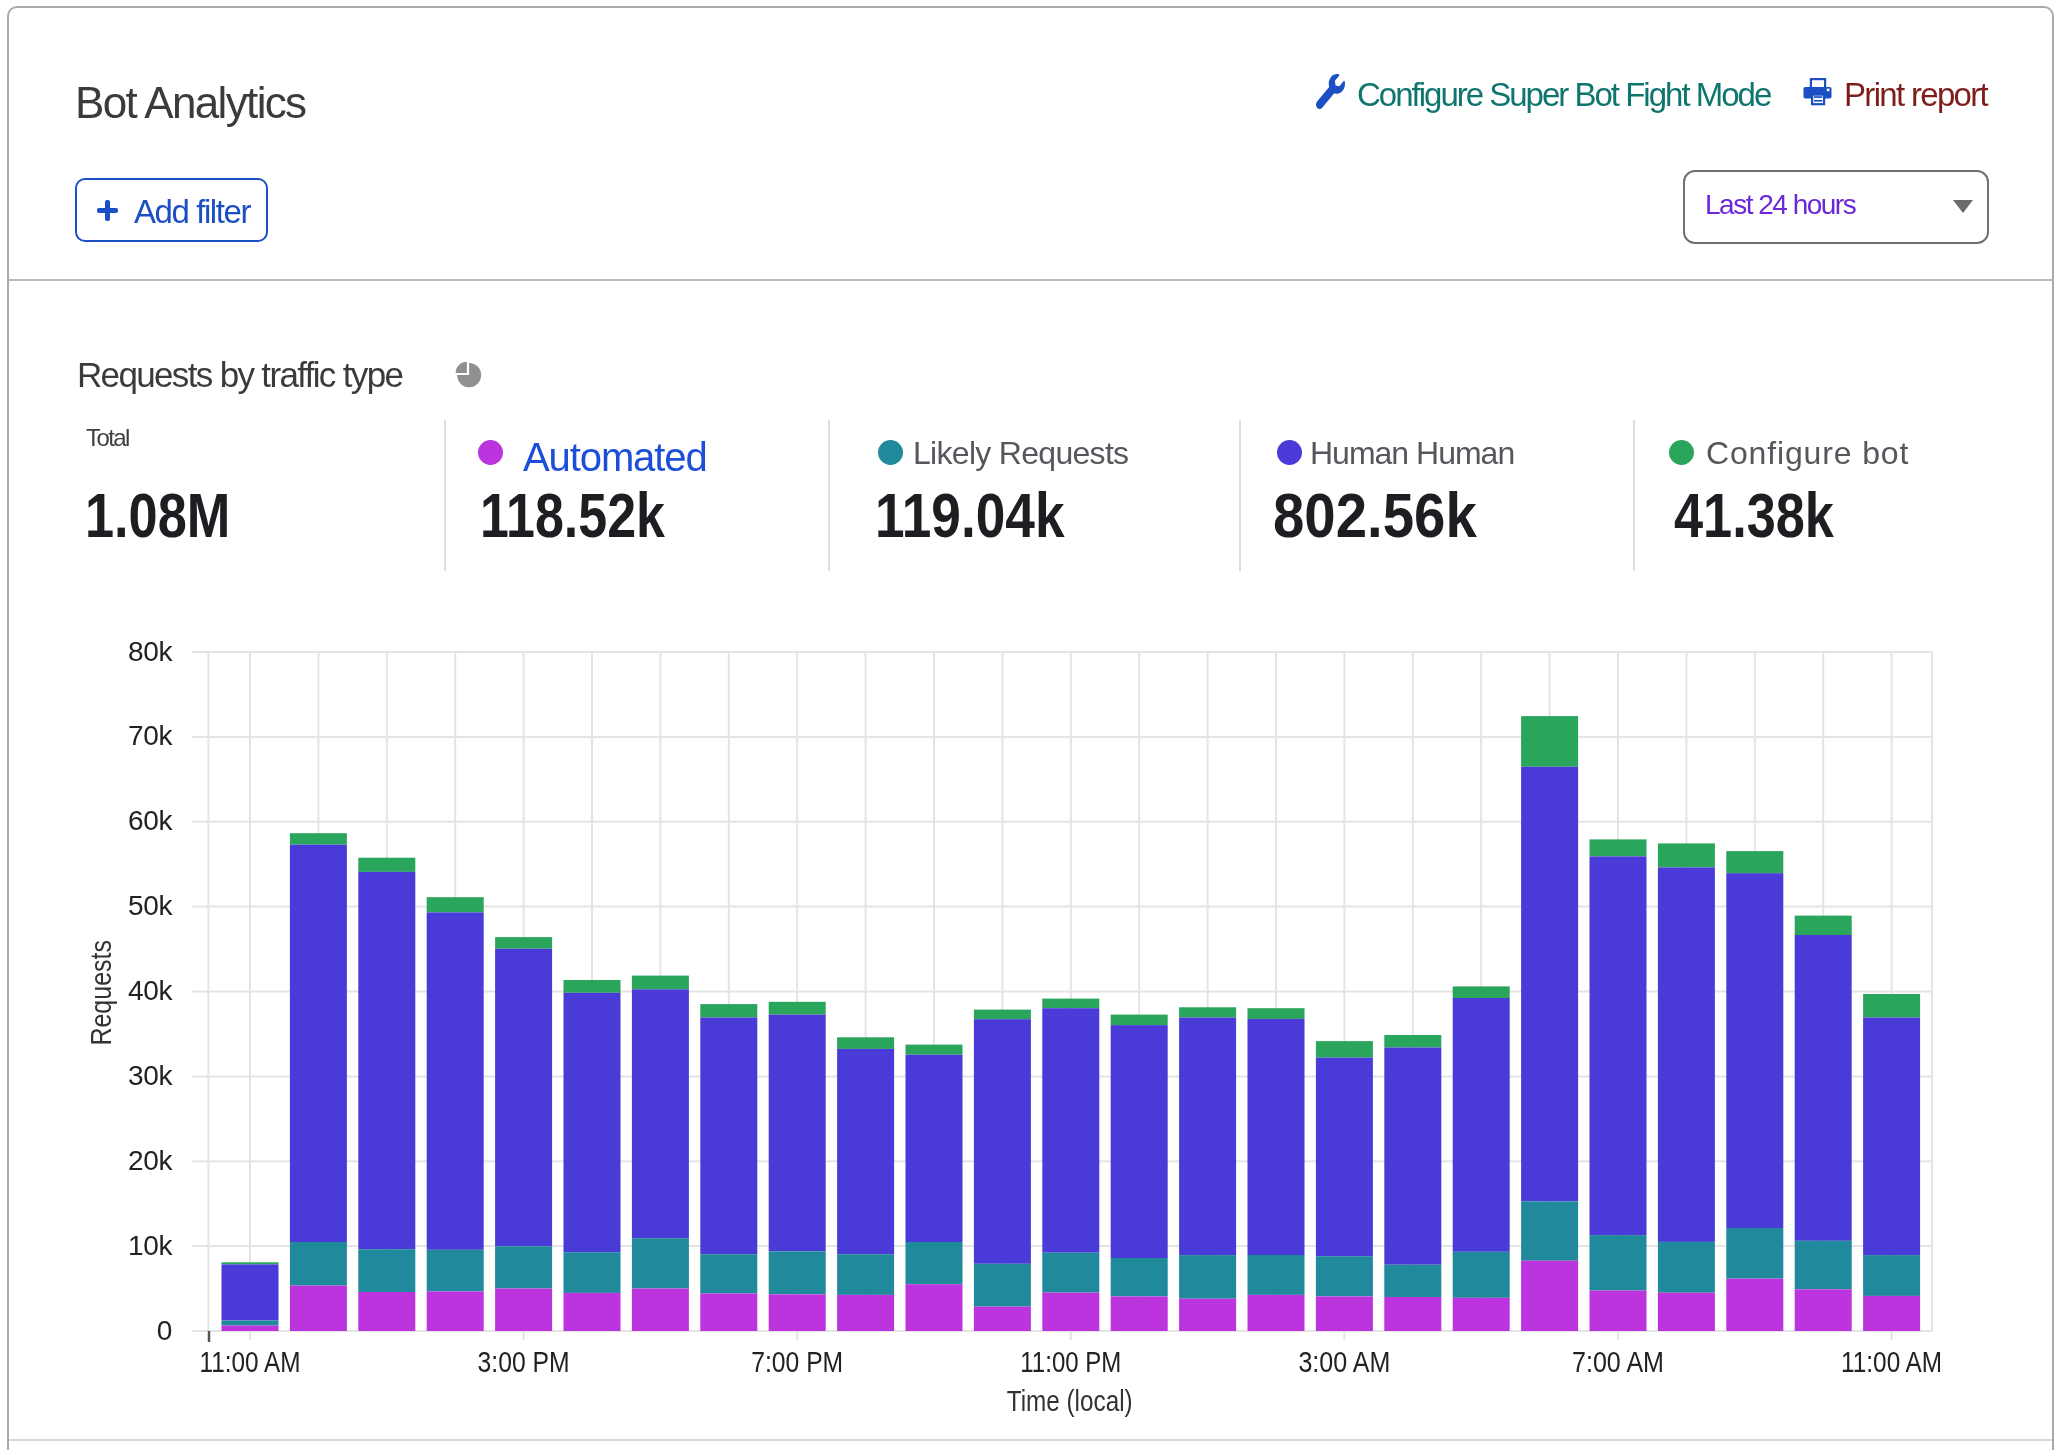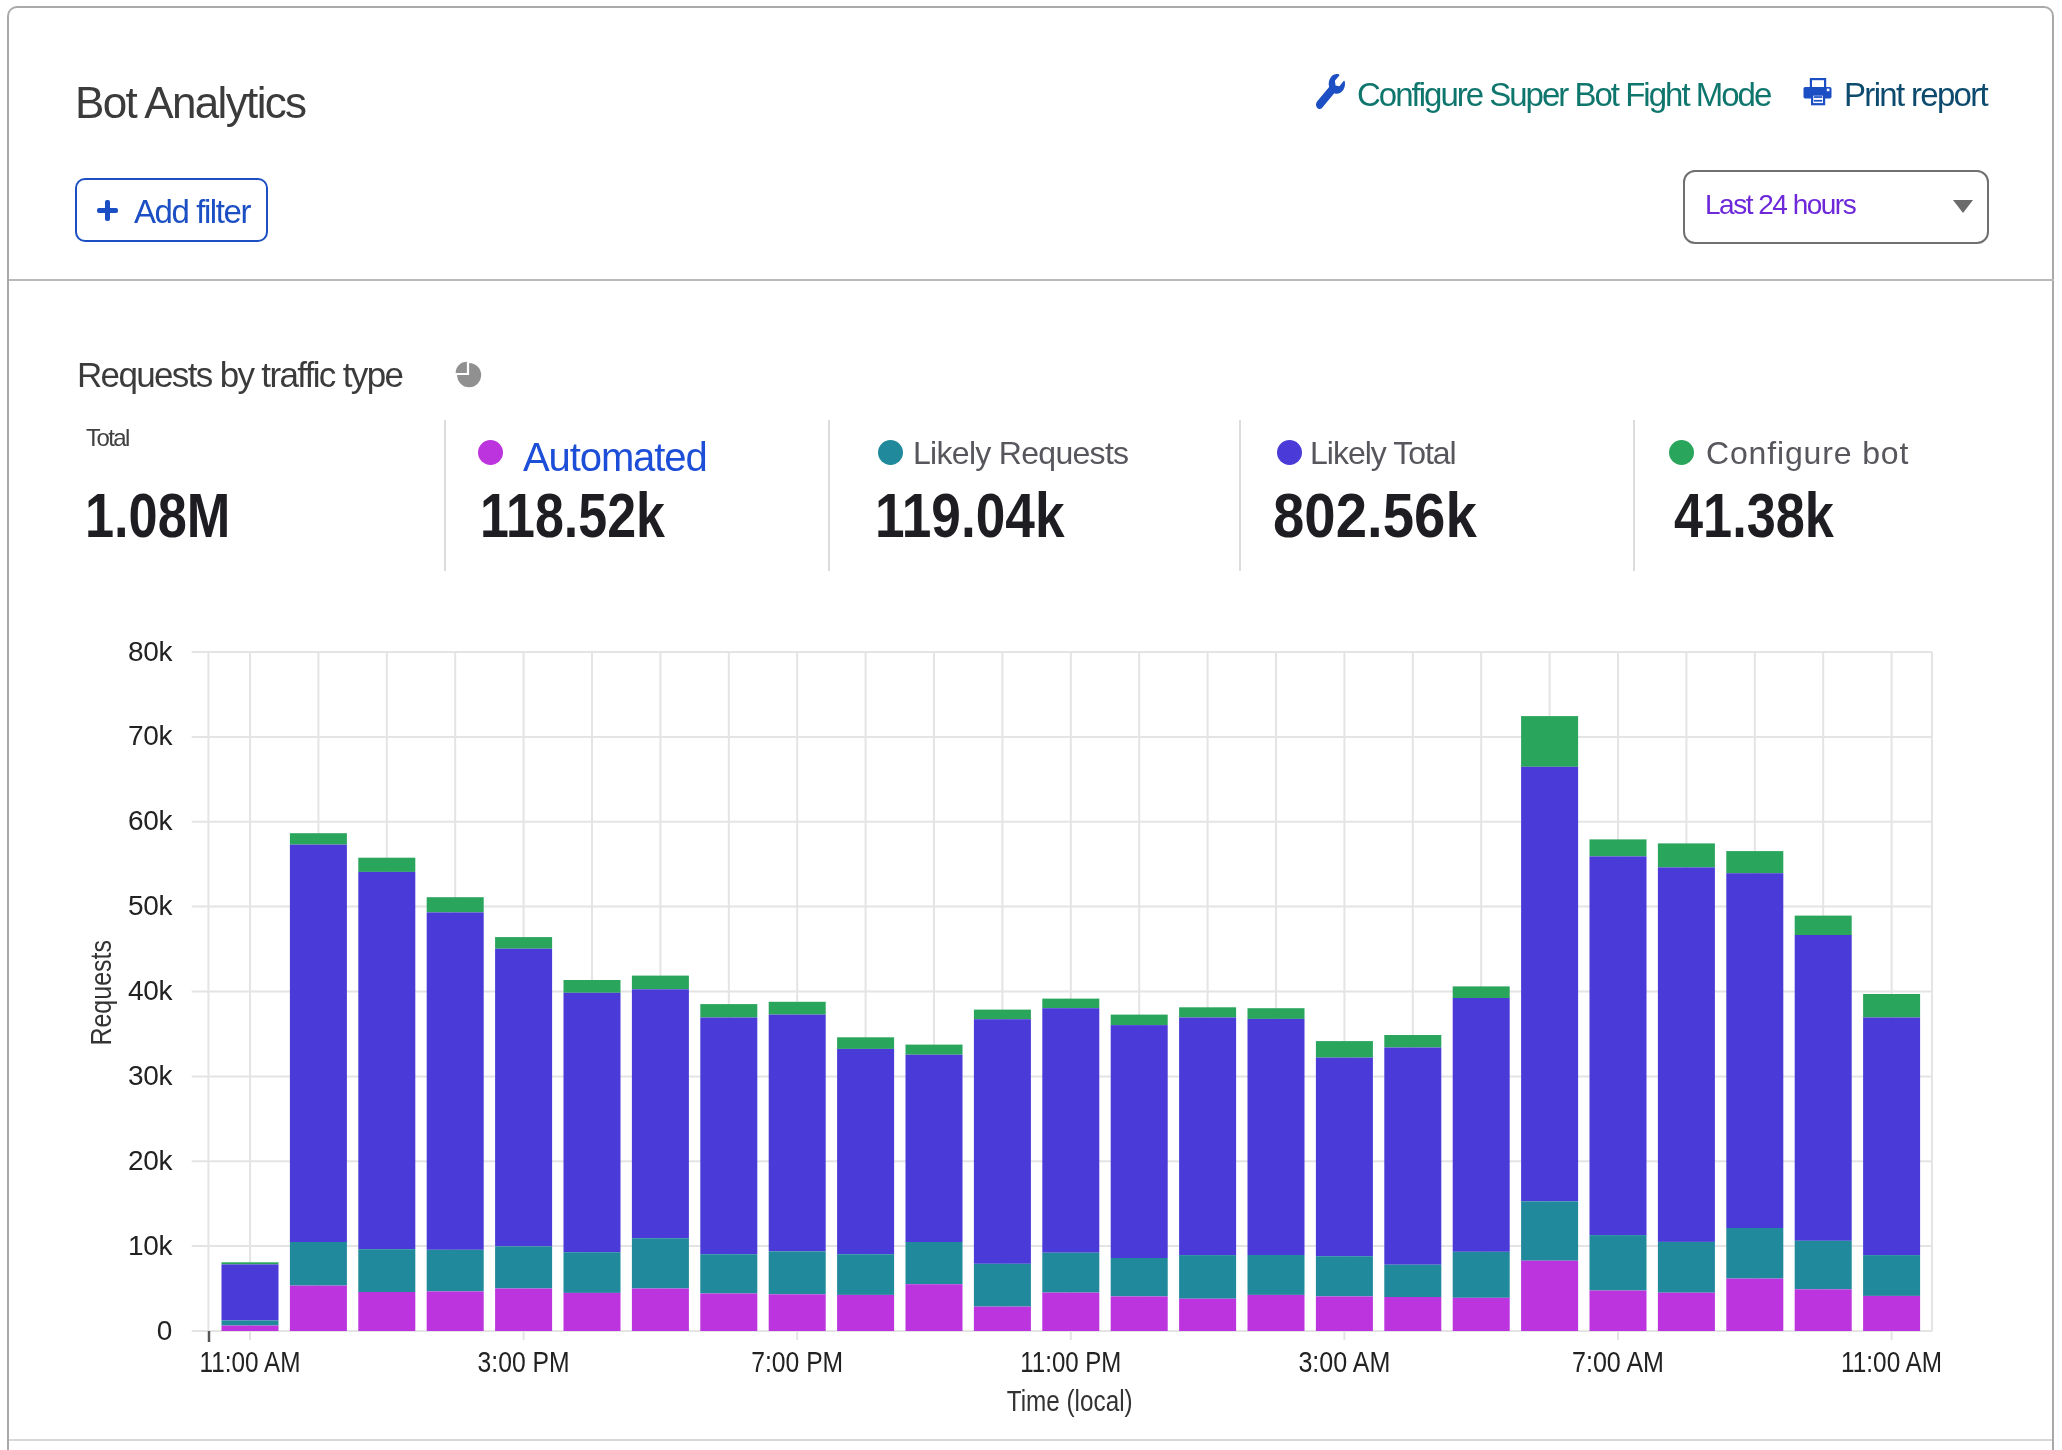--- a/index.html
+++ b/index.html
@@ -17,21 +17,21 @@
   </svg>
 <div class="abs" style="left:1357px;top:76px;font-size:33px;letter-spacing:-2px;color:#0f766e;white-space:nowrap">Configure Super Bot Fight Mode</div>
 <svg style="position:absolute;left:1803px;top:78px" width="29" height="28" viewBox="0 0 29 28">
     <rect x="0.5" y="9" width="28" height="11.5" rx="1.8" fill="#1b4fc3"></rect>
     <rect x="7.9" y="1.1" width="14.2" height="9" fill="#fff" stroke="#1b4fc3" stroke-width="2.2"></rect>
     <rect x="23.8" y="10.6" width="2.6" height="2.6" fill="#fff"></rect>
     <rect x="9.1" y="16.6" width="12" height="9.6" fill="#fff" stroke="#1b4fc3" stroke-width="2.2"></rect>
     <rect x="10.9" y="18.2" width="8.4" height="1.7" fill="#1b4fc3"></rect>
     <rect x="10.9" y="21.9" width="8.4" height="1.7" fill="#1b4fc3"></rect>
   </svg>
-<div class="abs" style="left:1844px;top:76px;font-size:33px;letter-spacing:-1.68px;color:#0c4a6e;white-space:nowrap">Print report</div>
+<div class="abs" style="left:1844px;top:76px;font-size:33px;letter-spacing:-1.68px;color:#7f1d1d;white-space:nowrap">Print report</div>
 
 <div class="abs" style="left:75px;top:178px;width:193px;height:64px;border:2.5px solid #1b4fc3;border-radius:10px;box-sizing:border-box"></div>
 <div class="abs" style="left:97px;top:207.5px;width:21px;height:5px;border-radius:2px;background:#1b4fc3"></div>
 <div class="abs" style="left:105px;top:199.5px;width:5px;height:21px;border-radius:2px;background:#1b4fc3"></div>
 <div class="abs" style="left:134px;top:193px;font-size:33px;letter-spacing:-1.42px;color:#1b4fc3">Add filter</div>
 
 <div class="abs" style="left:1683px;top:170px;width:306px;height:74px;border:2px solid #707070;border-radius:12px;box-sizing:border-box"></div>
 <div class="abs" style="left:1705px;top:189px;font-size:28px;letter-spacing:-1.5px;color:#6d28d9">Last 24 hours</div>
 <div class="abs" style="left:1953px;top:200px;width:0;height:0;border-left:10px solid transparent;border-right:10px solid transparent;border-top:13px solid #6b6b6b"></div>
 
@@ -43,21 +43,21 @@
 
 <div class="abs" style="left:86px;top:424px;font-size:24px;letter-spacing:-1.6px;color:#404040;white-space:nowrap">Total</div>
 <div class="abs" style="left:85px;top:478.5px;font-size:63px;font-weight:700;color:#1e1e22;white-space:nowrap;transform:scaleX(0.83);transform-origin:0 0">1.08M</div>
 <div class="abs" style="left:478px;top:440px;width:25px;height:25px;border-radius:50%;background:#bb34de"></div>
 <div class="abs" style="left:523px;top:435px;font-size:40px;letter-spacing:-1.1px;color:#1d4ed8;white-space:nowrap">Automated</div>
 <div class="abs" style="left:480px;top:478.5px;font-size:63px;font-weight:700;color:#1e1e22;white-space:nowrap;transform:scaleX(0.825);transform-origin:0 0">118.52k</div>
 <div class="abs" style="left:878px;top:440px;width:25px;height:25px;border-radius:50%;background:#20899b"></div>
 <div class="abs" style="left:913px;top:435px;font-size:32px;letter-spacing:-0.7px;color:#56565c;white-space:nowrap">Likely Requests</div>
 <div class="abs" style="left:875px;top:478.5px;font-size:63px;font-weight:700;color:#1e1e22;white-space:nowrap;transform:scaleX(0.845);transform-origin:0 0">119.04k</div>
 <div class="abs" style="left:1277px;top:440px;width:25px;height:25px;border-radius:50%;background:#4a3bd8"></div>
-<div class="abs" style="left:1310px;top:435px;font-size:32px;letter-spacing:-1.0px;color:#56565c;white-space:nowrap">Likely Total</div>
+<div class="abs" style="left:1310px;top:435px;font-size:32px;letter-spacing:-1.0px;color:#56565c;white-space:nowrap">Human Human</div>
 <div class="abs" style="left:1273px;top:478.5px;font-size:63px;font-weight:700;color:#1e1e22;white-space:nowrap;transform:scaleX(0.895);transform-origin:0 0">802.56k</div>
 <div class="abs" style="left:1669px;top:440px;width:25px;height:25px;border-radius:50%;background:#2aa55c"></div>
 <div class="abs" style="left:1706px;top:435px;font-size:32px;letter-spacing:0.85px;color:#56565c;white-space:nowrap">Configure bot</div>
 <div class="abs" style="left:1674px;top:478.5px;font-size:63px;font-weight:700;color:#1e1e22;white-space:nowrap;transform:scaleX(0.83);transform-origin:0 0">41.38k</div>
 <div class="abs" style="left:443.8px;top:420px;width:2px;height:151px;background:#dcdcdc"></div>
 <div class="abs" style="left:828px;top:420px;width:2px;height:151px;background:#dcdcdc"></div>
 <div class="abs" style="left:1238.5px;top:420px;width:2px;height:151px;background:#dcdcdc"></div>
 <div class="abs" style="left:1633px;top:420px;width:2px;height:151px;background:#dcdcdc"></div>
 
 <svg style="position:absolute;left:0;top:600px" width="2062" height="850" viewBox="0 600 2062 850" font-family="Liberation Sans, sans-serif">

